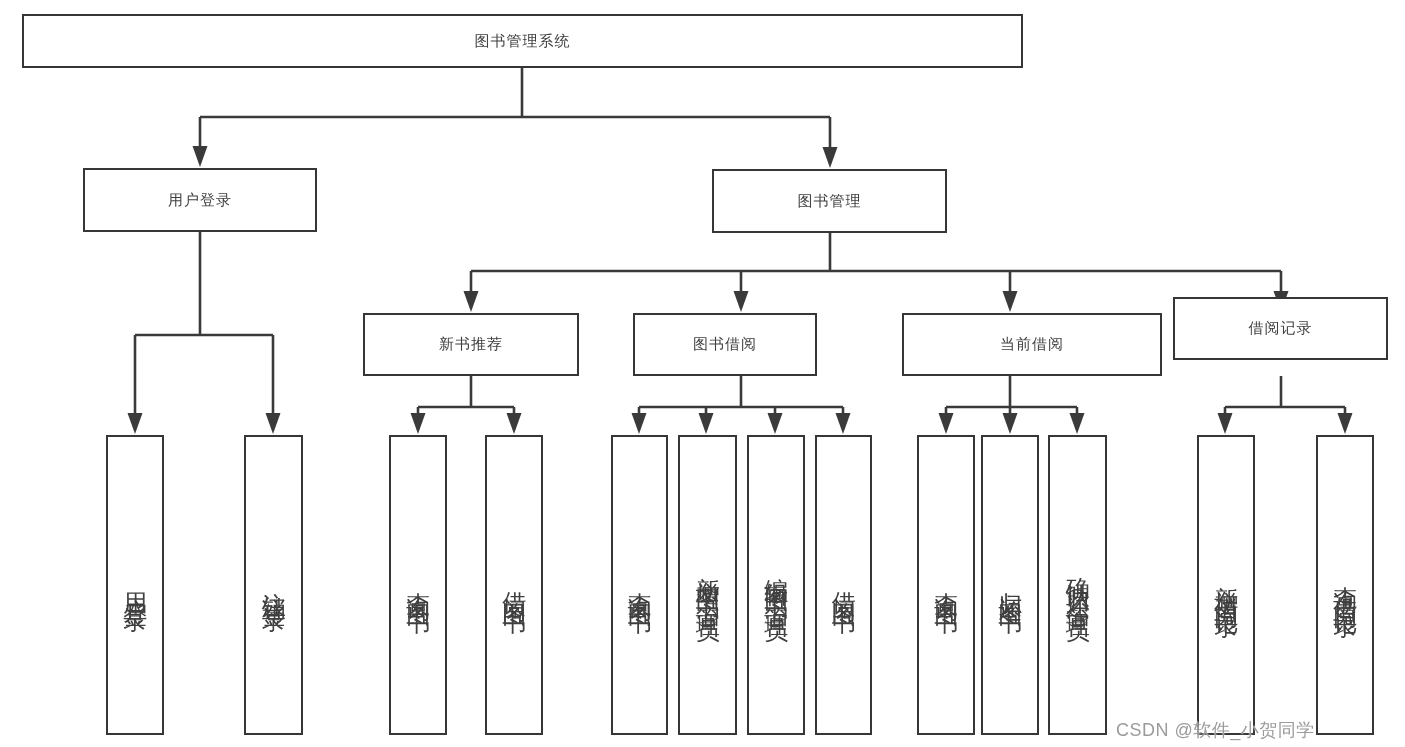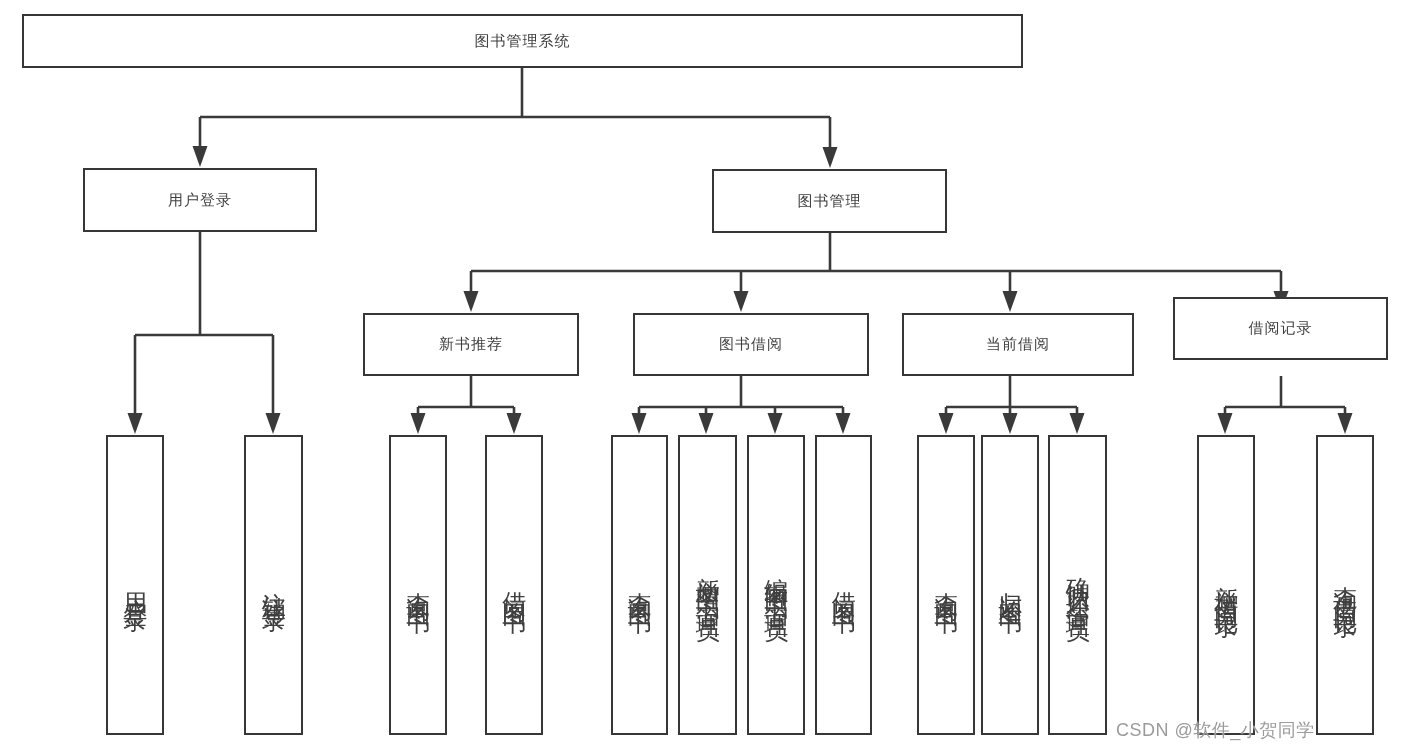--- a/index.html
+++ b/index.html
@@ -118,22 +118,22 @@
       <polygon points="1345,434 1337.5,413 1352.5,413"></polygon>
     </g>
   </svg>
 
   <div class="node hnode" style="left:22px; top:14px; width:1001px; height:54px;">图书管理系统</div>
 
   <div class="node hnode" style="left:83px; top:168px; width:234px; height:64px;">用户登录</div>
   <div class="node hnode" style="left:363px; top:313px; width:216px; height:63px;">新书推荐</div>
 
   <div class="node hnode" style="left:712px; top:169px; width:235px; height:64px;">图书管理</div>
-  <div class="node hnode" style="left:633px; top:313px; width:236px; height:63px;">图书借阅</div>
-  <div class="node hnode" style="left:902px; top:313px; width:232px; height:63px;">当前借阅</div>
+  <div class="node hnode" style="left:633px; top:313px; width:184px; height:63px;">图书借阅</div>
+  <div class="node hnode" style="left:902px; top:313px; width:260px; height:63px;">当前借阅</div>
   <div class="node hnode" style="left:1173px; top:297px; width:215px; height:63px;">借阅记录</div>
 
   <div class="node vnode" style="left:106px; top:435px; width:58px; height:300px;">
     <span class="vtext">用户登录</span>
   </div>
   <div class="node vnode" style="left:244px; top:435px; width:59px; height:300px;">
     <span class="vtext">注销登录</span>
   </div>
 
   <div class="node vnode" style="left:389px; top:435px; width:58px; height:300px;">

